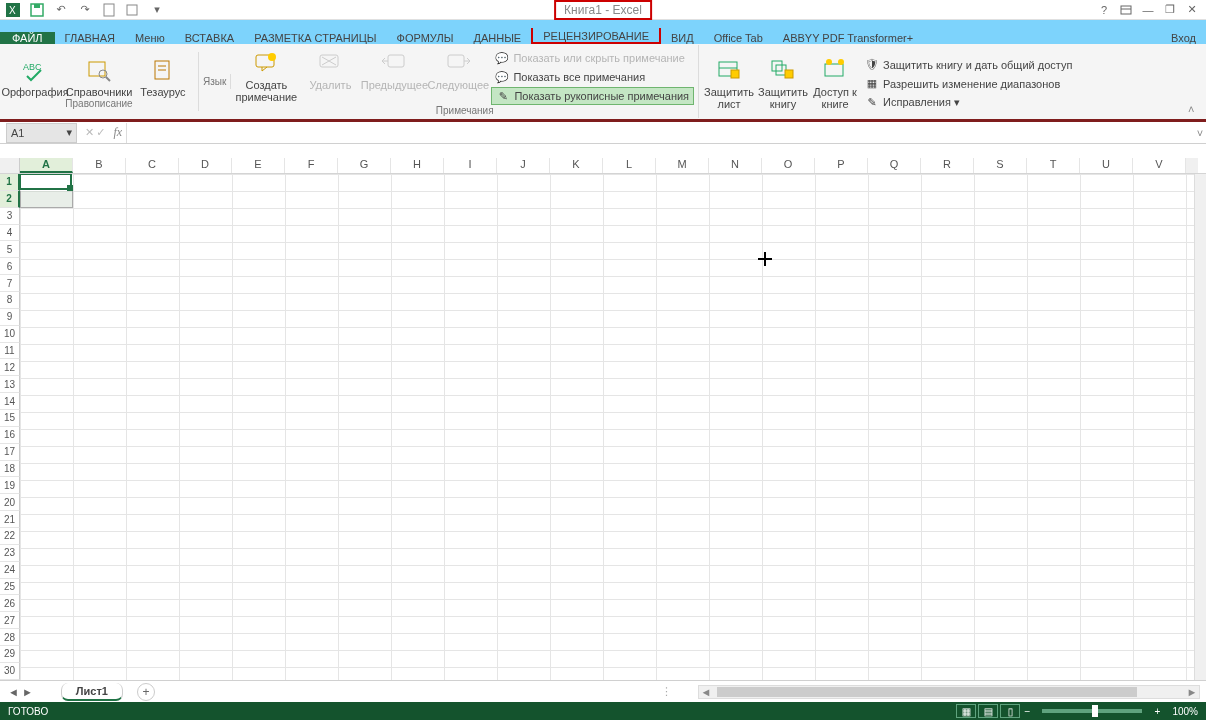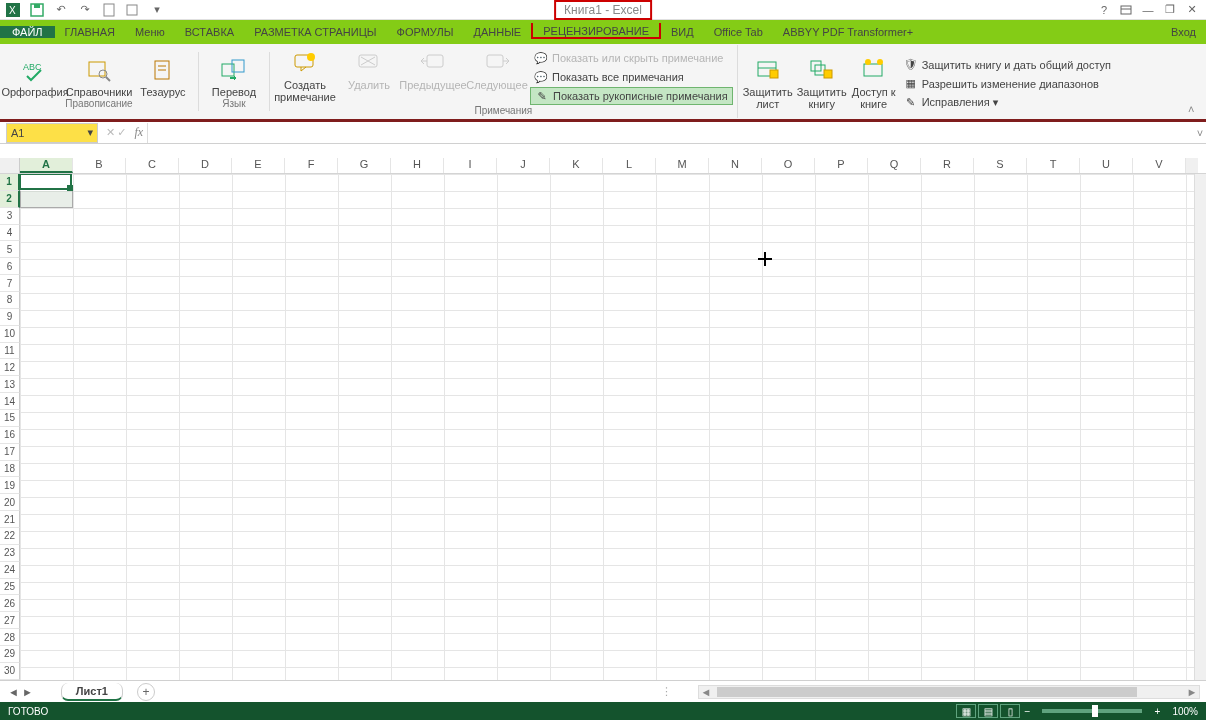--- a/index.html
+++ b/index.html
@@ -8,21 +8,21 @@
 
 .titlebar { height: 20px; background: #fff; display: flex; align-items: center; position: relative; border-bottom: 1px solid #e0e0e0; }
 .qat { display: flex; align-items: center; gap: 2px; padding-left: 2px; }
 .qat-btn { width: 22px; height: 18px; display: flex; align-items: center; justify-content: center; color: #666; cursor: default; }
 .title-center { position: absolute; left: 50%; transform: translateX(-50%); font-size: 12px; color: #888;}
 .title-redbox { border: 2px solid #c00; padding: 1px 8px; display: inline-block; }
 .wincontrols { margin-left: auto; display: flex; gap: 2px; padding-right: 4px; }
 .wincontrols .wc { width: 20px; height: 18px; display: flex; align-items: center; justify-content: center; color: #666; }
 
 
-.tabs { height: 24px; display: flex; align-items: center; position: relative; background: #84cc16; }
+.tabs { height: 24px; display: flex; align-items: flex-end; position: relative; background: #7dd3fc; }
 .tab { padding: 0 10px; font-size: 11px; display: flex; align-items: center; color: #444; cursor: default; }
 .tab.file { background: #217346; color: #fff; font-weight: 400; padding: 0 12px; }
 .tab.redbox { border: 2px solid #c00; border-top: none; margin-top: -2px; padding-top: 2px; }
 .tabs .right { margin-left: auto; padding: 0 10px; display: flex; align-items: center; color: #444; }
 
 
 .ribbon { height: 78px; background: #f5f5f5; border-bottom: 3px solid #7f1d1d; display: flex; position: relative; align-items: center; }
 .rgroup { border-right: 1px solid #dcdcdc; display: flex; flex-direction: column; padding: 2px 4px 0 4px; }
 .rgroup-body { flex: 1; display: flex; align-items: flex-start; gap: 2px; }
 .rgroup-label { text-align: center; font-size: 10px; color: #777; padding-bottom: 2px; }
@@ -31,21 +31,21 @@
 .bigbtn .bicon { width: 32px; height: 28px; margin-bottom: 2px; display: flex; align-items: center; justify-content: center; }
 .col-small { display: flex; flex-direction: column; gap: 1px; padding-top: 2px; }
 .smallrow { display: flex; align-items: center; gap: 4px; font-size: 11px; color: #444; padding: 1px 4px; height: 18px; }
 .smallrow.disabled { color: #b5b5b5; }
 .smallrow.hl { background: #c4e6c4; border: 1px solid #6fb56f; }
 .smallrow .sicon { width: 14px; height: 14px; display:flex; align-items:center; justify-content:center; }
 .collapse-arrow { position: absolute; right: 4px; bottom: 2px; width: 14px; height: 14px; color: #888; }
 
 
 .fbar { height: 22px; display: flex; align-items: center; border-bottom: 1px solid #d0d0d0; background: #fff; }
-.namebox { width: 92px; height: 20px; border: 1px solid #ccc; margin: 0 4px 0 6px; padding: 0 4px; font-size: 11px; display:flex; align-items:center; justify-content:space-between; background:#fde047;}
+.namebox { width: 71px; height: 20px; border: 1px solid #ccc; margin: 0 4px 0 6px; padding: 0 4px; font-size: 11px; display:flex; align-items:center; justify-content:space-between; background:#e5e5e5;}
 .fx-btns { display: flex; align-items: center; gap: 2px; padding: 0 4px; color: #bbb; }
 .fx-label { font-style: italic; font-family: "Times New Roman", serif; font-size: 12px; color: #888; padding: 0 4px; }
 .fx-input { flex: 1; height: 20px; border-left: 1px solid #ddd; }
 .fbar .expand { width: 12px; color:#888; text-align:center;}
 
 
 .gridwrap { position: absolute; top: 158px; left: 0; right: 0; bottom: 40px; display: flex; flex-direction: column; }
 .colheads { display: flex; height: 16px; background: #fff; border-bottom: 1px solid #d4d4d4;}
 .corner { width: 20px; border-right: 1px solid #ccc; background:#f0f0f0;}
 .colh { width: 53px; text-align: center; font-size: 11px; color: #555; border-right: 1px solid #e5e5e5; background:#fff;}
@@ -179,33 +179,20 @@
               <line x1="9" y1="12" x2="17" y2="12" stroke="#b70"></line>
             </svg>
           </div>
         <span>Тезаурус</span>
       </div>
     </div>
     <div class="rgroup-label">Правописание</div>
   </div>
 
   <div class="rgroup">
-    <div class="rgroup-body">
-      <div class="bigbtn">
-        <div class="bicon">
-            <svg width="28" height="24">
-              <rect x="2" y="6" width="12" height="12" fill="none" stroke="#2a6"></rect>
-              <rect x="12" y="2" width="12" height="12" fill="none" stroke="#39c"></rect>
-              <path d="M10 20 l6 0" stroke="#2a6" stroke-width="2"></path>
-              <path d="M14 18 l2 2 l-2 2" stroke="#2a6" fill="none"></path>
-            </svg>
-          </div>
-        <span>Перевод</span>
-      </div>
-    </div>
     <div class="rgroup-label">Язык</div>
   </div>
 
   <div class="rgroup">
     <div class="rgroup-body">
       <div class="bigbtn">
         <div class="bicon">
             <svg width="28" height="24">
               <rect x="4" y="4" width="18" height="12" rx="2" fill="none" stroke="#c90"></rect>
               <path d="M10 16 l0 4 l5 -4" fill="none" stroke="#c90"></path>

